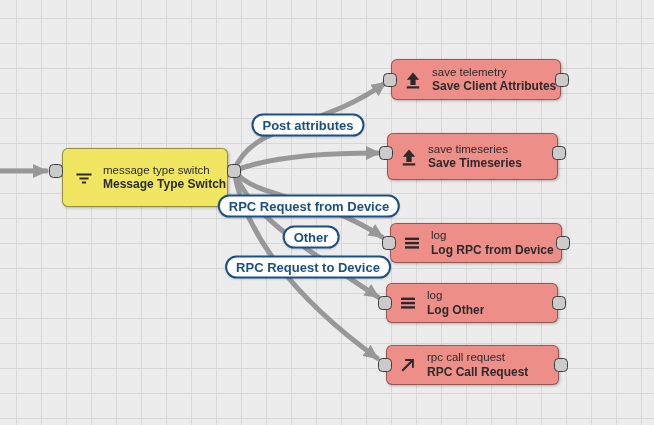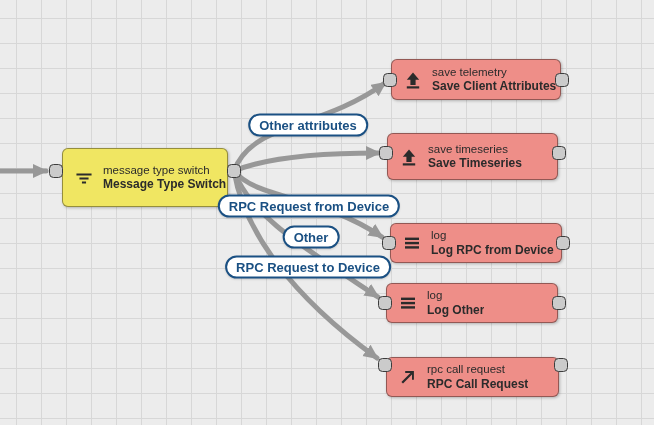--- a/index.html
+++ b/index.html
@@ -135,21 +135,21 @@
         <rect x="3" y="8.9" width="14" height="2.4" fill="#2b2b2b"></rect>
         <rect x="3" y="13.2" width="14" height="2.4" fill="#2b2b2b"></rect>
       </svg>
     </span>
     <span class="txt">
       <span class="l1" style="display:block">log</span>
       <span class="l2" style="display:block">Log Other</span>
     </span>
   </div>
 
-  <div class="node pink" style="left:386px; top:345px; width:173px; height:40px;margin-top:12px;">
+  <div class="node pink" style="left:386px; top:345px; width:173px; height:40px;">
     <span class="icon">
       <svg width="20" height="20" viewBox="0 0 20 20">
         <path d="M7.2 4 V5.9 H12.4 L3.4 14.9 L5 16.5 L14 7.5 V12.7 H15.9 V4 Z" fill="#2b2b2b"></path>
       </svg>
     </span>
     <span class="txt">
       <span class="l1" style="display:block">rpc call request</span>
       <span class="l2" style="display:block">RPC Call Request</span>
     </span>
   </div>
@@ -160,18 +160,18 @@
   <div class="port" style="left:555px; top:73px;"></div>
   <div class="port" style="left:379px; top:146px;"></div>
   <div class="port" style="left:552px; top:146px;"></div>
   <div class="port" style="left:382px; top:236px;"></div>
   <div class="port" style="left:556px; top:236px;"></div>
   <div class="port" style="left:378px; top:296px;"></div>
   <div class="port" style="left:552px; top:296px;"></div>
   <div class="port" style="left:378px; top:358px;"></div>
   <div class="port" style="left:554px; top:358px;"></div>
 
-  <div class="edge-label" style="left:308px; top:125px;">Other attributes</div>
+  <div class="edge-label" style="left:308px; top:125px;">Post attributes</div>
   <div class="edge-label" style="left:309px; top:206px;">RPC Request from Device</div>
   <div class="edge-label" style="left:311px; top:237px;">Other</div>
   <div class="edge-label" style="left:308px; top:267px;">RPC Request to Device</div>
 
 </div>
 
 </body></html>

